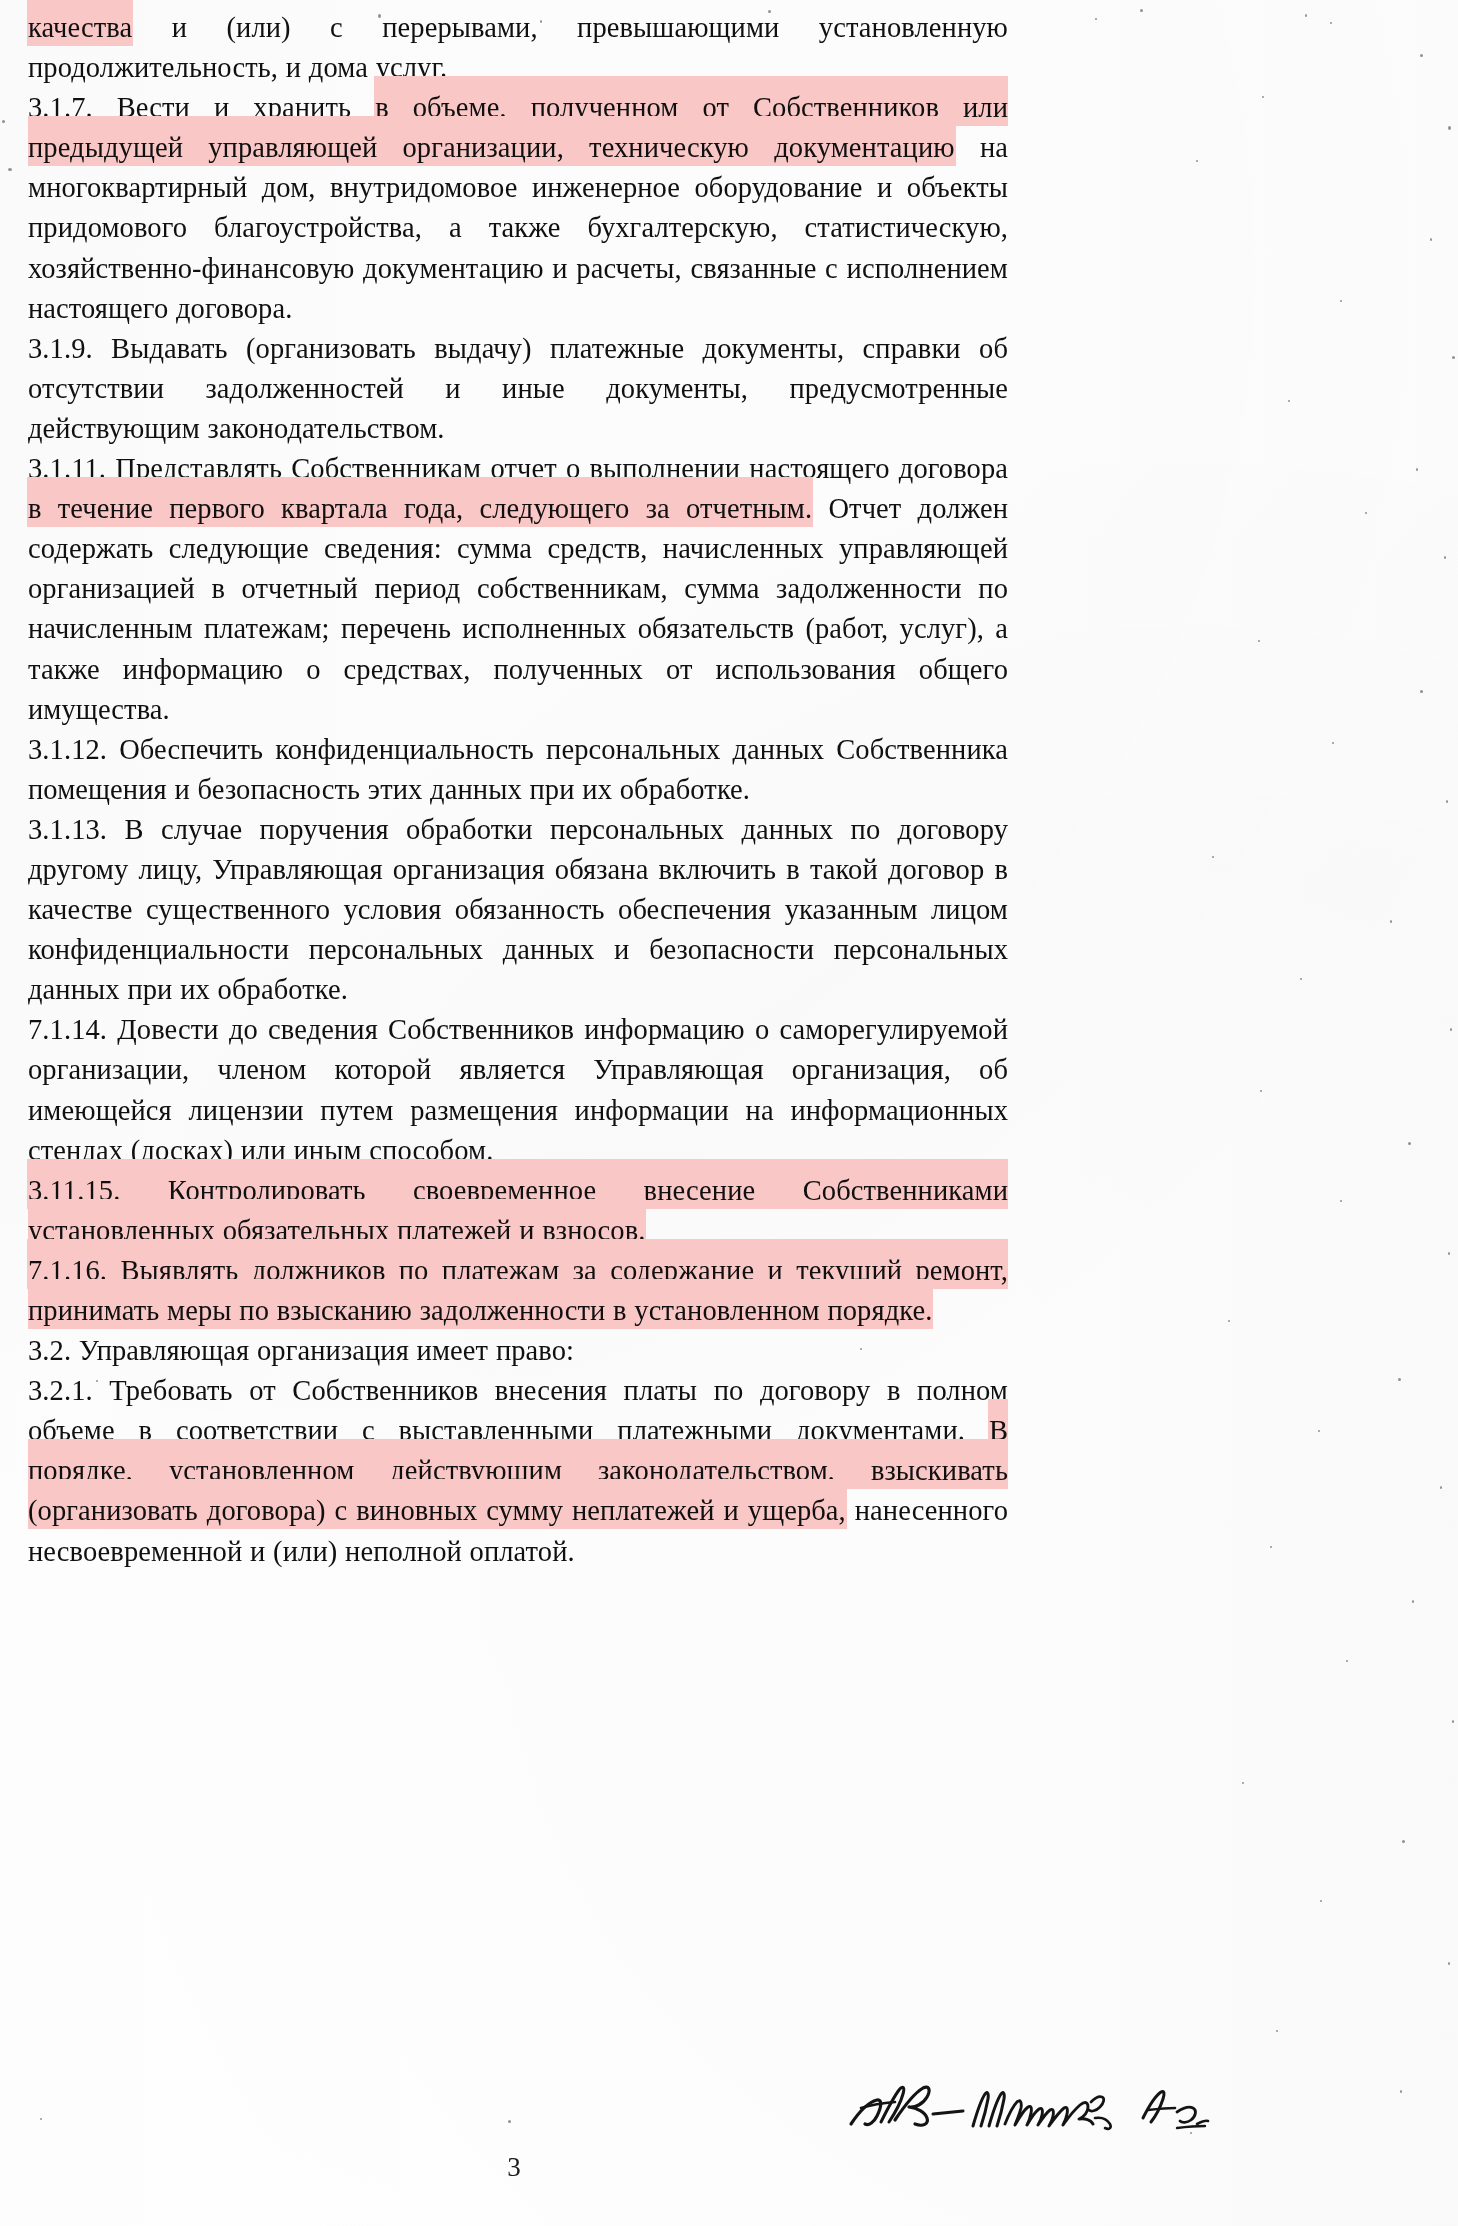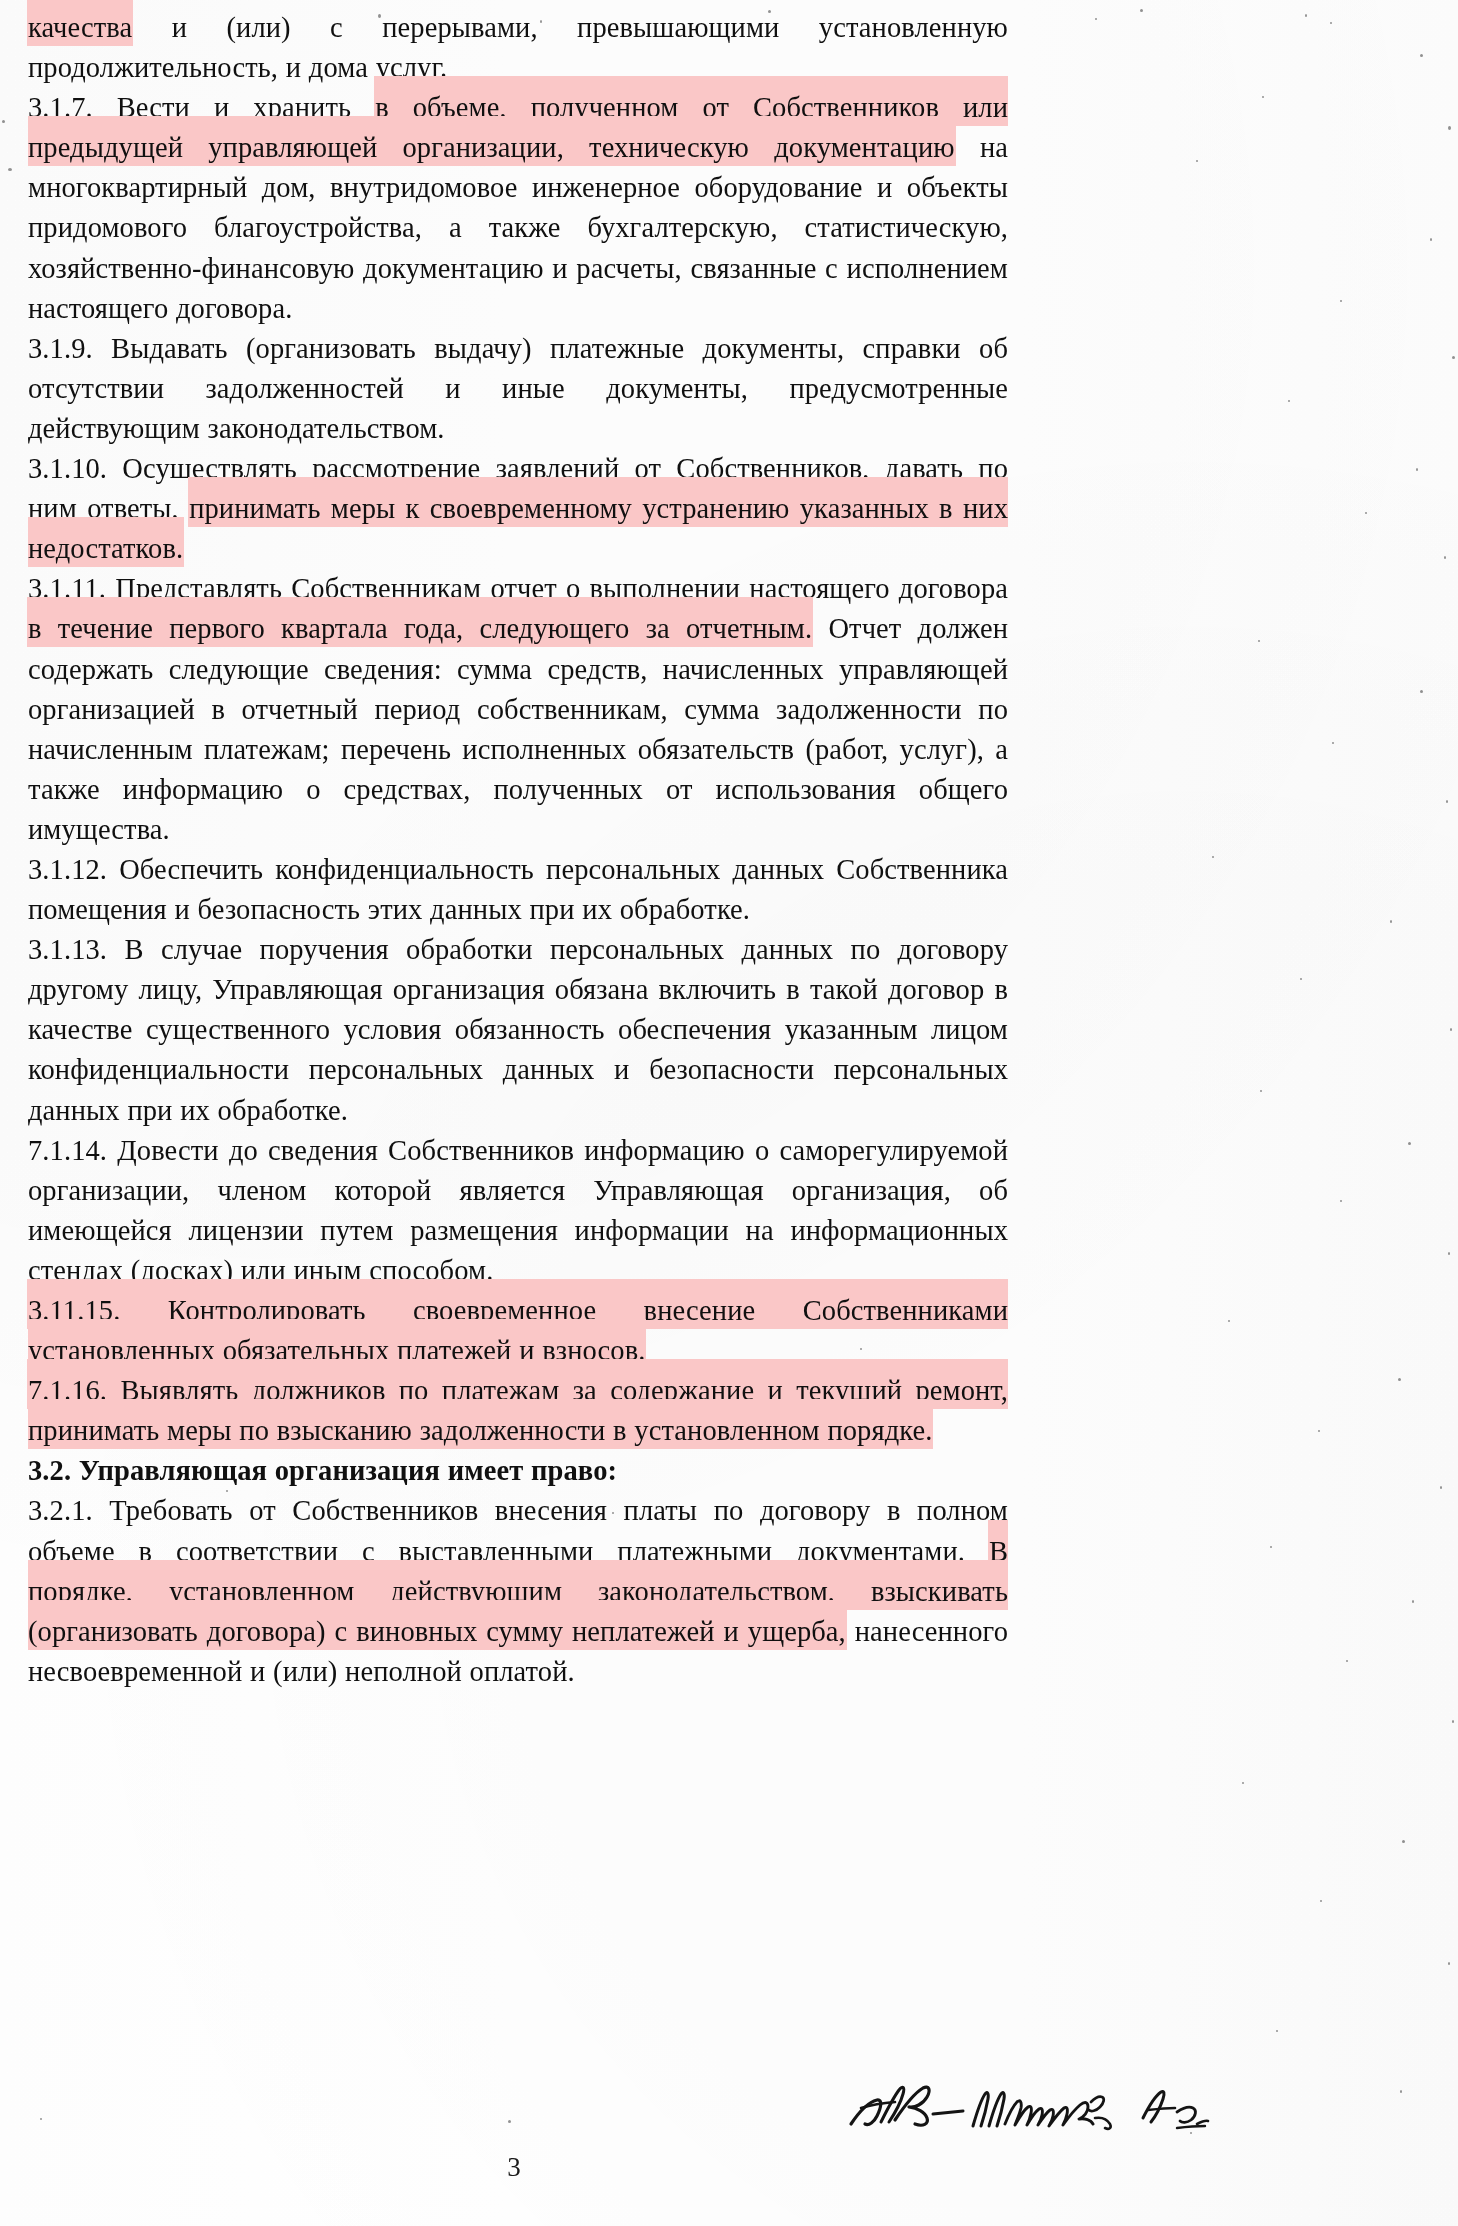--- a/index.html
+++ b/index.html
@@ -51,21 +51,21 @@
     word-spacing:0.5px;
     -webkit-font-smoothing:none;
   }
   p.para.nojust{ text-align:left; }
 
   .hl{
     background-color:#fac7c7;
     box-shadow:0 0 0 1px #fac7c7;
     padding:15px 0 2px 0;
   }
-  b.bold{font-weight:700;margin-top:8px;}
+  b.bold{font-weight:400;margin-top:8px;}
 
   
   .sig-wrap{
     position:absolute;
     left:845px;
     top:2072px;
     width:380px;
     height:90px;
   }
   .sig-wrap svg{display:block;}
@@ -144,21 +144,20 @@
 
   <div class="text-col">
 
     <p class="para"><span class="hl">качества</span><span> и (или) с перерывами, превышающими установленную продолжительность, и дома услуг.</span></p>
 
     <p class="para"><span>3.1.7. Вести и хранить </span><span class="hl">в объеме, полученном от Собственников или предыдущей управляющей организации, техническую документацию</span><span> на многоквартирный дом, внутридомовое инженерное оборудование и объекты придомового благоустройства, а также бухгалтерскую, статистическую, хозяйственно-финансовую документацию и расчеты, связанные с исполнением настоящего договора.</span></p>
 
 
     <p class="para"><span>3.1.9. Выдавать (организовать выдачу) платежные документы, справки об отсутствии задолженностей и иные документы, предусмотренные действующим законодательством.</span></p>
 
-    <p class="para"><span>3.1.10. Осуществлять рассмотрение заявлений от Собственников, давать по ним ответы, </span><span class="hl">принимать меры к своевременному устранению указанных в них недостатков.</span></p>
 
     <p class="para"><span>3.1.11. Представлять Собственникам отчет о выполнении настоящего договора </span><span class="hl">в течение первого квартала года, следующего за отчетным.</span><span> Отчет должен содержать следующие сведения: сумма средств, начисленных управляющей организацией в отчетный период собственникам, сумма задолженности по начисленным платежам; перечень исполненных обязательств (работ, услуг), а также информацию о средствах, полученных от использования общего имущества.</span></p>
 
     <p class="para"><span>3.1.12. Обеспечить конфиденциальность персональных данных Собственника помещения и безопасность этих данных при их обработке.</span></p>
 
     <p class="para"><span>3.1.13. В случае поручения обработки персональных данных по договору другому лицу, Управляющая организация обязана включить в такой договор в качестве существенного условия обязанность обеспечения указанным лицом конфиденциальности персональных данных и безопасности персональных данных при их обработке.</span></p>
 
     <p class="para"><span>7.1.14. Довести до сведения Собственников информацию о саморегулируемой организации, членом которой является Управляющая организация, об имеющейся лицензии  путем размещения информации на информационных стендах (досках) или иным способом.</span></p>
 
     <p class="para"><span class="hl">3.11.15. Контролировать своевременное внесение Собственниками установленных обязательных платежей и взносов.</span></p>

